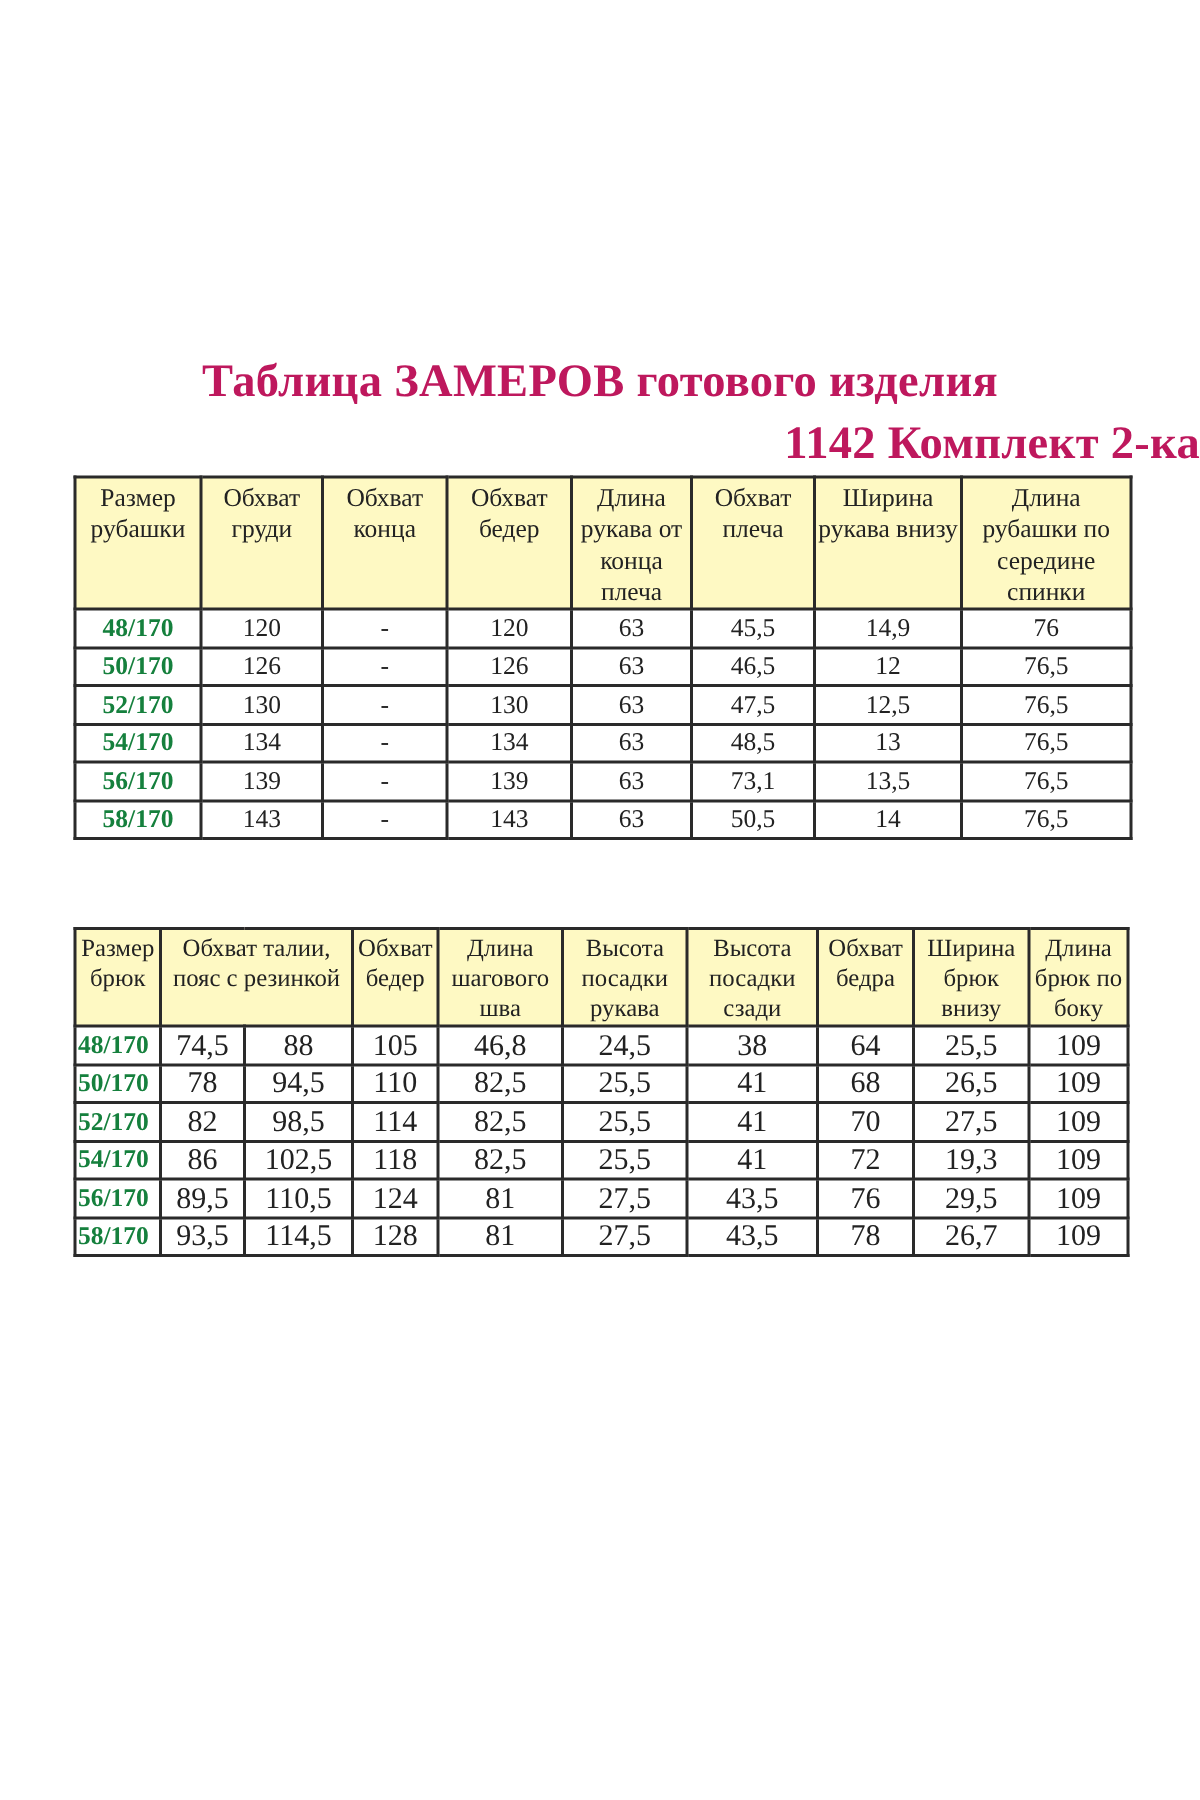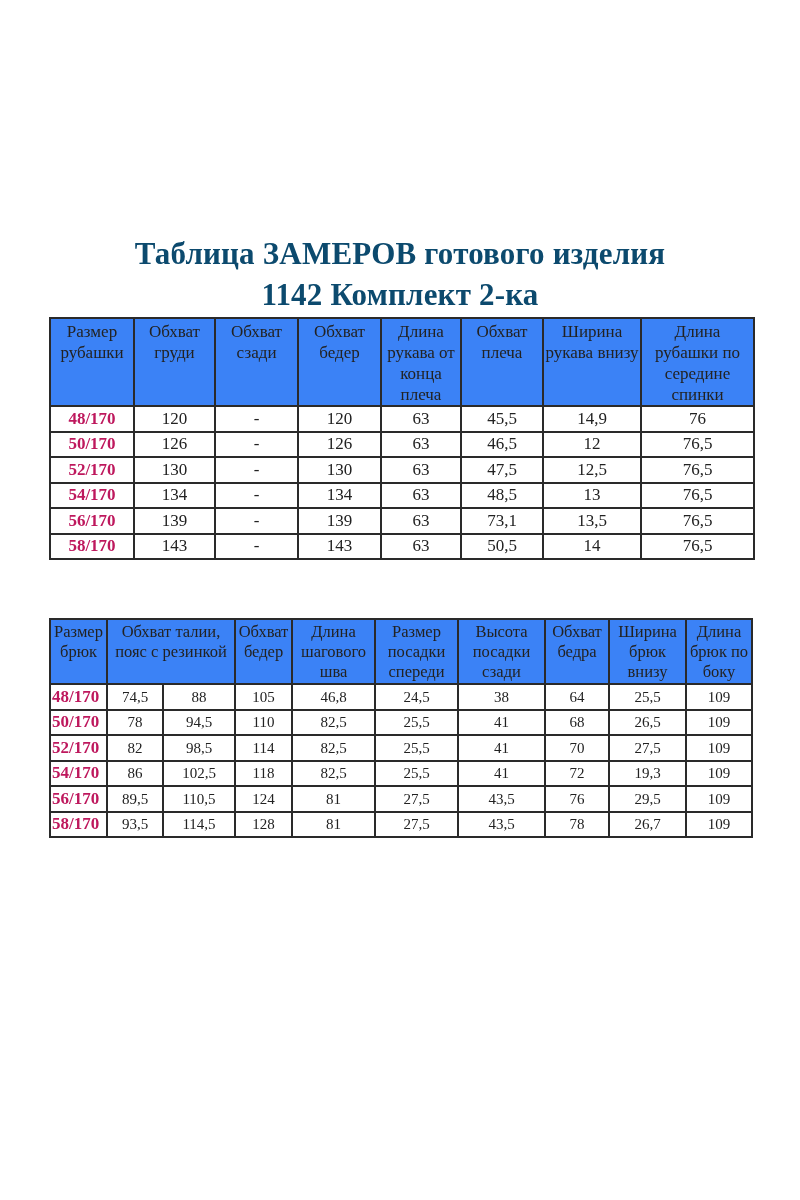--- a/index.html
+++ b/index.html
@@ -16,66 +16,66 @@
       color: #1a1a1a;
     }
     .title {
       position: absolute;
       left: 0;
       width: 800px;
       text-align: center;
       font-weight: bold;
       font-size: 31px;
       line-height: 36px;
-      color: #0c4a6e;
+      color: #be185d;
       letter-spacing: 0.2px;
     }
     .title.l1 { top: 236px; }
-    .title.l2 { top: 277px; }
+    .title.l2 { top: 277px; text-align: right; }
 
     table.measure {
       position: absolute;
       border-collapse: collapse;
       table-layout: fixed;
       font-size: 17px;
       color: #222;
     }
     table.measure th, table.measure td {
       border: 2px solid #2a2a2a;
       padding: 0;
       text-align: center;
       vertical-align: top;
     }
     table.measure th {
-      background: #3b82f6;
+      background: #fef9c3;
       font-weight: normal;
       line-height: 21px;
       padding-top: 2px;
     }
     table.measure td {
       background: #ffffff;
       vertical-align: middle;
     }
     table.measure td.size {
       font-weight: bold;
-      color: #be185d;
+      color: #15803d;
     }
 
     
     #shirt-table { left: 49px; top: 317px; width: 704px; }
     #shirt-table thead tr { height: 88px; }
     #shirt-table tbody tr { height: 25.5px; }
     #shirt-table td { line-height: 22px; font-size: 17px; }
 
     
     #pants-table { left: 49px; top: 618px; width: 702px; }
     #pants-table thead tr { height: 65px; }
     #pants-table tbody tr { height: 25.5px; }
     #pants-table th { line-height: 20px; font-size: 16.5px; margin-top: 40px; }
-    #pants-table td { line-height: 22px; font-size: 15px; }
+    #pants-table td { line-height: 22px; font-size: 20px; }
     #pants-table td.size { font-size: 17px; text-align: left; padding-left: 1px; }
   </style>
 </head>
 <body>
 
 <div class="title l1">Таблица ЗАМЕРОВ готового изделия</div>
 <div class="title l2">1142 Комплект 2-ка</div>
 
 <table class="measure" id="shirt-table">
   <colgroup>
@@ -85,21 +85,21 @@
       <col style="width:83px">
     <col style="width:80px">
       <col style="width:82px">
       <col style="width:98px">
       <col style="width:113px">
   </colgroup>
   <thead>
     <tr>
       <th>Размер рубашки</th>
       <th>Обхват груди</th>
-      <th>Обхват сзади</th>
+      <th>Обхват конца</th>
       <th>Обхват бедер</th>
       <th>Длина рукава от конца плеча</th>
       <th>Обхват плеча</th>
       <th>Ширина рукава внизу</th>
       <th>Длина рубашки по середине спинки</th>
     </tr>
   </thead>
   <tbody>
     <tr>
       <td class="size">48/170</td>
@@ -176,21 +176,21 @@
       <col style="width:64px">
     <col style="width:77px">
       <col style="width:66px">
   </colgroup>
   <thead>
     <tr>
       <th>Размер брюк</th>
       <th colspan="2">Обхват талии, пояс с резинкой</th>
       <th>Обхват бедер</th>
       <th>Длина шагового шва</th>
-      <th>Размер посадки спереди</th>
+      <th>Высота посадки рукава</th>
       <th>Высота посадки сзади</th>
       <th>Обхват бедра</th>
       <th>Ширина брюк внизу</th>
       <th>Длина брюк по боку</th>
     </tr>
   </thead>
   <tbody>
     <tr>
       <td class="size">48/170</td>
       <td>74,5</td>

